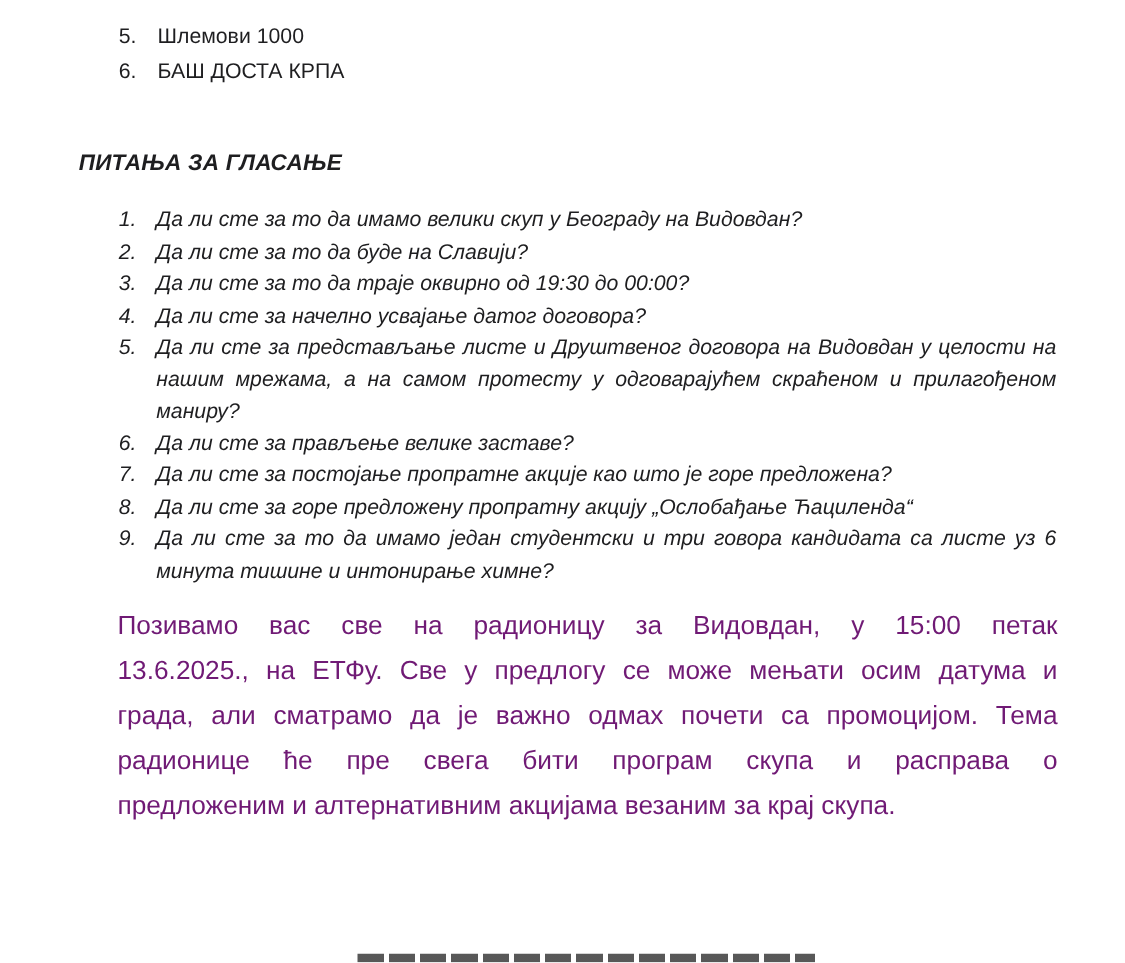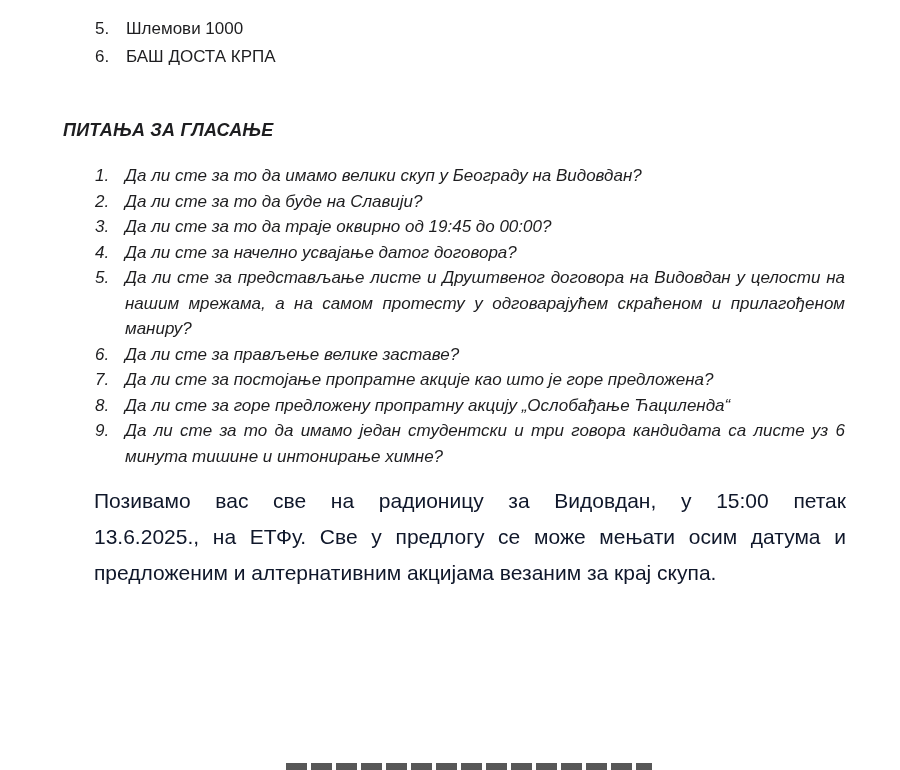--- a/index.html
+++ b/index.html
@@ -59,21 +59,21 @@
     font-size: 23px;
     line-height: 27px;
     font-weight: 700;
     letter-spacing: 0.3px;
   }
   .paragraph {
     margin: 14px 0 0 94px;
     width: 752px;
     font-size: 21px;
     line-height: 36px;
-    color: #0f172a;
+    color: #701a75;
   }
   .p-line {
     text-align: justify;
     text-align-last: justify;
     white-space: normal;
   }
   .p-line:last-child { text-align-last: left; }
   
   .clipped-strip {
     position: absolute;
@@ -113,21 +113,21 @@
   <div class="q-row">
       <span class="q-num">1.</span>
       <span class="q-text">Да ли сте за то да имамо велики скуп у Београду на Видовдан?</span>
     </div>
       <div class="q-row">
       <span class="q-num">2.</span>
       <span class="q-text">Да ли сте за то да буде на Славији?</span>
     </div>
       <div class="q-row">
       <span class="q-num">3.</span>
-      <span class="q-text">Да ли сте за то да траје оквирно од 19:45 до 00:00?</span>
+      <span class="q-text">Да ли сте за то да траје оквирно од 19:30 до 00:00?</span>
     </div>
       <div class="q-row">
       <span class="q-num">4.</span>
       <span class="q-text">Да ли сте за начелно усвајање датог договора?</span>
     </div>
       <div class="q-row">
       <span class="q-num">5.</span>
       <span class="q-text">Да ли сте за представљање листе и Друштвеног договора на Видовдан у целости на нашим мрежама, а на самом протесту у одговарајућем скраћеном и прилагођеном маниру?</span>
     </div>
       <div class="q-row">
@@ -146,18 +146,20 @@
       <span class="q-num">9.</span>
       <span class="q-text">Да ли сте за то да имамо један студентски и три говора кандидата са листе уз 6 минута тишине и интонирање химне?</span>
     </div>
     </div>
 
 
   <div class="paragraph">
 
   <div class="p-line">Позивамо вас све на радионицу за Видовдан, у 15:00 петак</div>
       <div class="p-line">13.6.2025., на ЕТФу. Све у предлогу се може мењати осим датума и</div>
+      <div class="p-line">града, али сматрамо да је важно одмах почети са промоцијом. Тема</div>
+      <div class="p-line">радионице ће пре свега бити програм скупа и расправа о</div>
       <div class="p-line">предложеним и алтернативним акцијама везаним за крај скупа.</div>
     </div>
 
   <div class="clipped-strip"></div>
 
 </div>
 
 </body></html>

